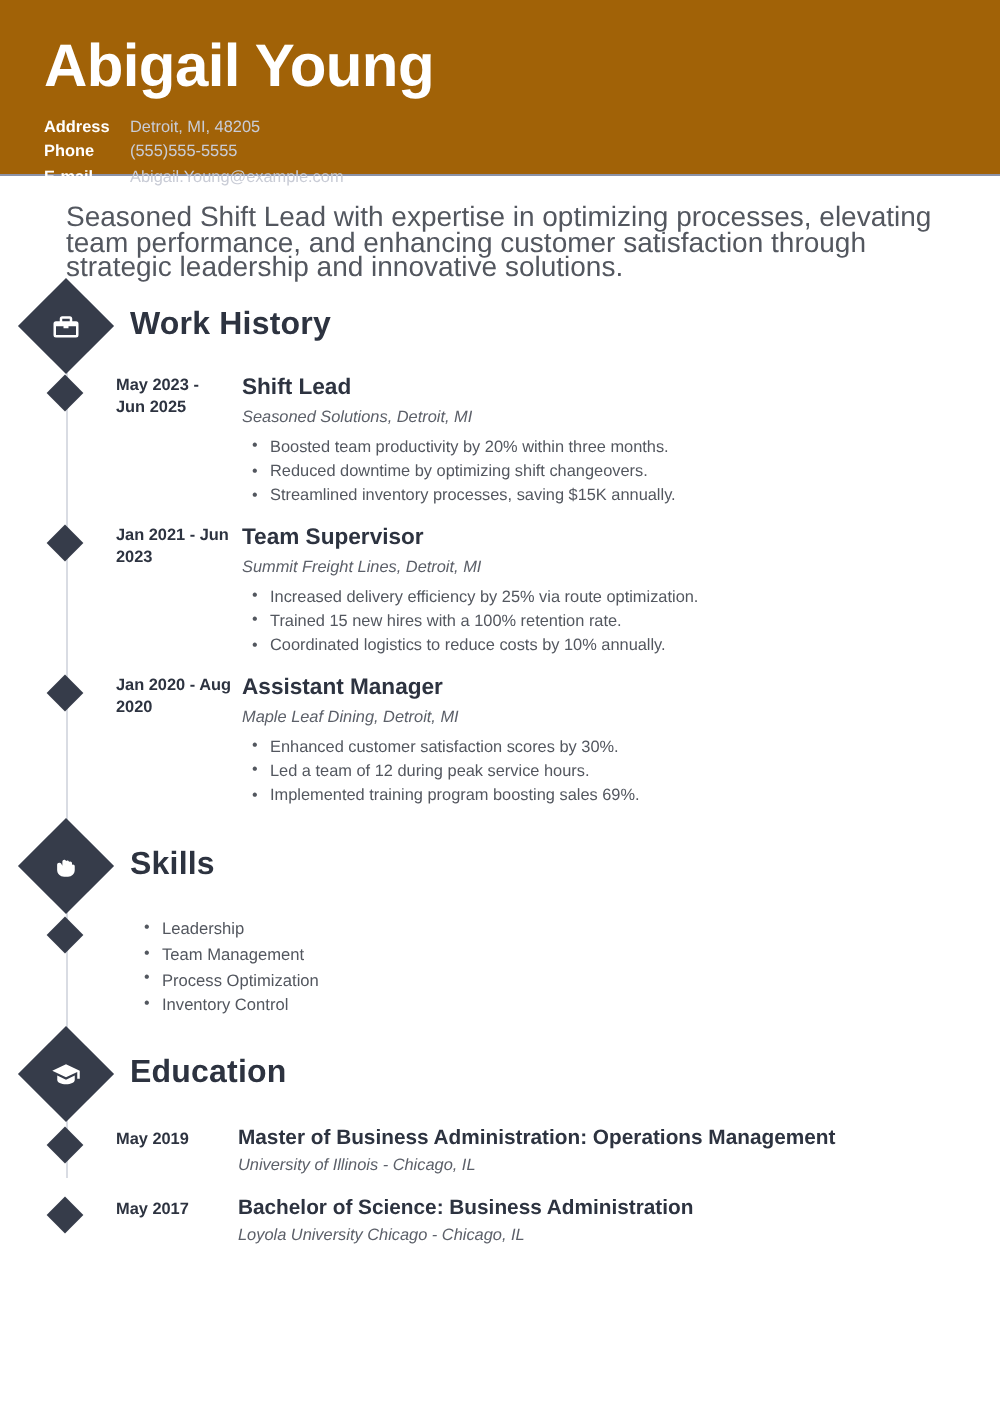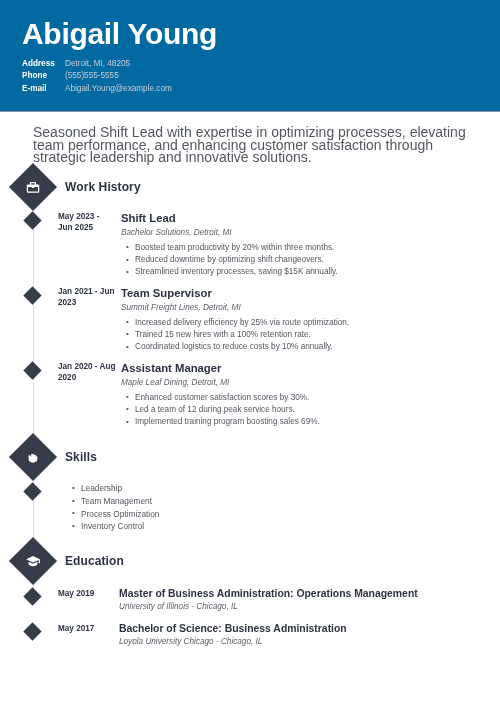--- a/index.html
+++ b/index.html
@@ -15,22 +15,22 @@
   }
   .resume {
     position: relative;
     width: 500px;
     height: 707px;
     background: #ffffff;
   }
 
   
   .header {
-    background: #0369a1;
-    height: 112px;
+    background: #a16207;
+    height: 88px;
     box-sizing: border-box;
     padding: 17px 22px 0 22px;
     border-bottom: 1px solid #8c93a8;
     position: relative;
   }
   .full-name {
     color: #ffffff;
     font-size: 30px;
     font-weight: bold;
     letter-spacing: -0.3px;
@@ -92,21 +92,21 @@
     transform: rotate(45deg);
     flex: none;
     display: flex;
     align-items: center;
     justify-content: center;
   }
   .diamond > svg {
     transform: rotate(-45deg);
   }
   .section-title {
-    font-size: 12px;
+    font-size: 16px;
     font-weight: bold;
     color: #2d3340;
     margin-left: 15px;
     letter-spacing: 0.1px;
   }
 
   
   .entry {
     position: relative;
     display: flex;
@@ -268,21 +268,21 @@
         </svg>
       </div>
       <div class="section-title">Work History</div>
     </div>
 
     <div class="entry">
       <div class="entry-bullet"></div>
       <div class="entry-date">May 2023 - Jun 2025</div>
       <div class="entry-body">
         <div class="entry-title">Shift Lead</div>
-        <div class="entry-sub">Bachelor Solutions, Detroit, MI</div>
+        <div class="entry-sub">Seasoned Solutions, Detroit, MI</div>
         <ul class="entry-list">
           <li>Boosted team productivity by 20% within three months.</li>
           <li>Reduced downtime by optimizing shift changeovers.</li>
           <li>Streamlined inventory processes, saving $15K annually.</li>
         </ul>
       </div>
     </div>
 
     <div class="entry">
       <div class="entry-bullet"></div>

